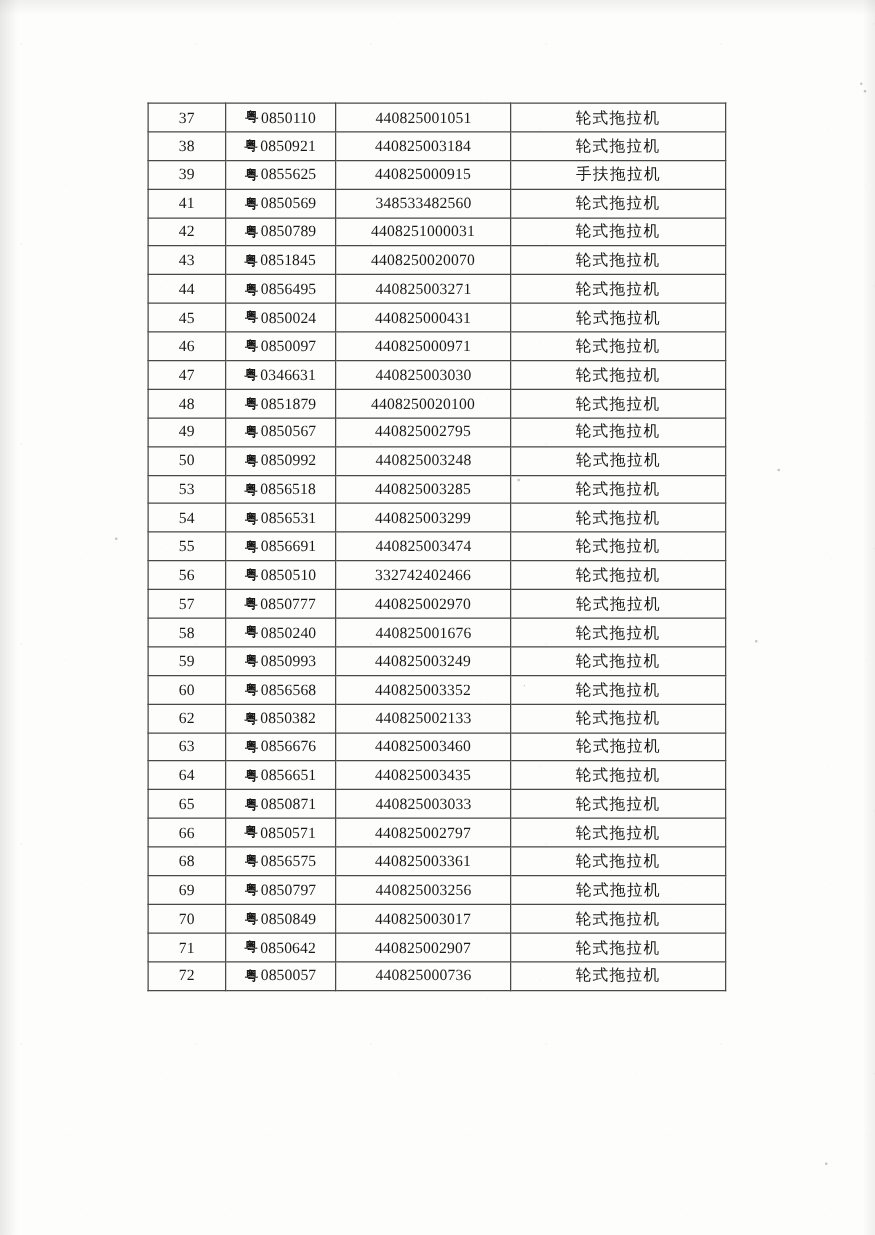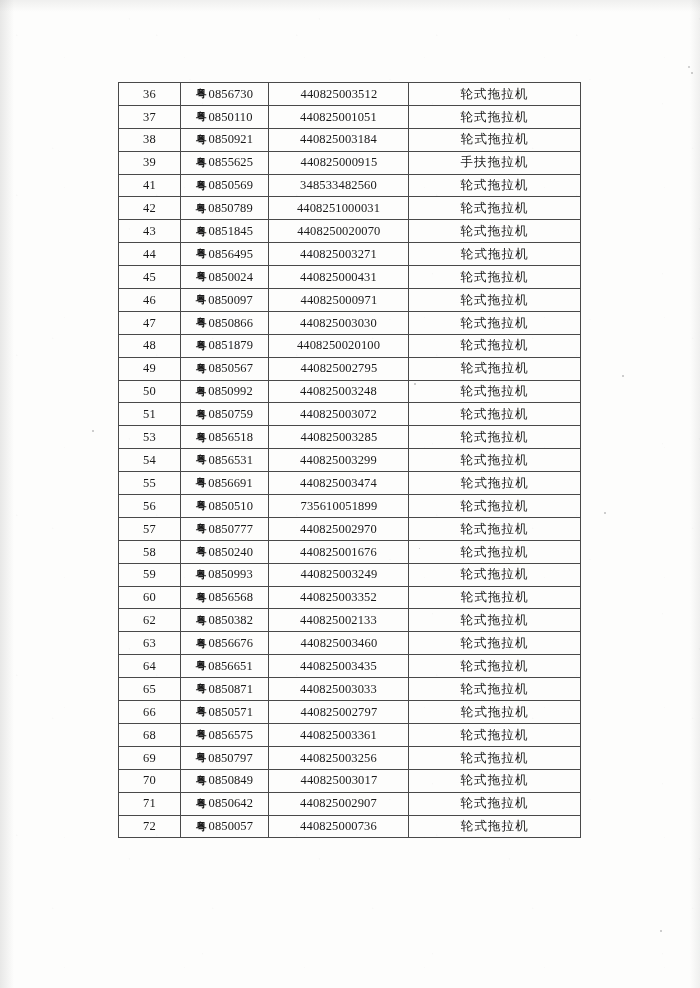--- a/index.html
+++ b/index.html
@@ -123,26 +123,20 @@
 
   <table id="record-table">
     <colgroup>
       <col class="c-index">
       <col class="c-plate">
       <col class="c-reg">
       <col class="c-type">
     </colgroup>
     <tbody>
         <tr>
-          <td class="cell-index">36</td>
-          <td class="cell-plate"><span class="plate-prefix">粤</span><span>0856730</span></td>
-          <td class="cell-reg">440825003512</td>
-          <td class="cell-type">轮式拖拉机</td>
-        </tr>
-        <tr>
           <td class="cell-index">37</td>
           <td class="cell-plate"><span class="plate-prefix">粤</span><span>0850110</span></td>
           <td class="cell-reg">440825001051</td>
           <td class="cell-type">轮式拖拉机</td>
         </tr>
         <tr>
           <td class="cell-index">38</td>
           <td class="cell-plate"><span class="plate-prefix">粤</span><span>0850921</span></td>
           <td class="cell-reg">440825003184</td>
           <td class="cell-type">轮式拖拉机</td>
@@ -184,21 +178,21 @@
           <td class="cell-type">轮式拖拉机</td>
         </tr>
         <tr>
           <td class="cell-index">46</td>
           <td class="cell-plate"><span class="plate-prefix">粤</span><span>0850097</span></td>
           <td class="cell-reg">440825000971</td>
           <td class="cell-type">轮式拖拉机</td>
         </tr>
         <tr>
           <td class="cell-index">47</td>
-          <td class="cell-plate"><span class="plate-prefix">粤</span><span>0850866</span></td>
+          <td class="cell-plate"><span class="plate-prefix">粤</span><span>0346631</span></td>
           <td class="cell-reg">440825003030</td>
           <td class="cell-type">轮式拖拉机</td>
         </tr>
         <tr>
           <td class="cell-index">48</td>
           <td class="cell-plate"><span class="plate-prefix">粤</span><span>0851879</span></td>
           <td class="cell-reg">4408250020100</td>
           <td class="cell-type">轮式拖拉机</td>
         </tr>
         <tr>
@@ -207,47 +201,41 @@
           <td class="cell-reg">440825002795</td>
           <td class="cell-type">轮式拖拉机</td>
         </tr>
         <tr>
           <td class="cell-index">50</td>
           <td class="cell-plate"><span class="plate-prefix">粤</span><span>0850992</span></td>
           <td class="cell-reg">440825003248</td>
           <td class="cell-type">轮式拖拉机</td>
         </tr>
         <tr>
-          <td class="cell-index">51</td>
-          <td class="cell-plate"><span class="plate-prefix">粤</span><span>0850759</span></td>
-          <td class="cell-reg">440825003072</td>
-          <td class="cell-type">轮式拖拉机</td>
-        </tr>
-        <tr>
           <td class="cell-index">53</td>
           <td class="cell-plate"><span class="plate-prefix">粤</span><span>0856518</span></td>
           <td class="cell-reg">440825003285</td>
           <td class="cell-type">轮式拖拉机</td>
         </tr>
         <tr>
           <td class="cell-index">54</td>
           <td class="cell-plate"><span class="plate-prefix">粤</span><span>0856531</span></td>
           <td class="cell-reg">440825003299</td>
           <td class="cell-type">轮式拖拉机</td>
         </tr>
         <tr>
           <td class="cell-index">55</td>
           <td class="cell-plate"><span class="plate-prefix">粤</span><span>0856691</span></td>
           <td class="cell-reg">440825003474</td>
           <td class="cell-type">轮式拖拉机</td>
         </tr>
         <tr>
           <td class="cell-index">56</td>
           <td class="cell-plate"><span class="plate-prefix">粤</span><span>0850510</span></td>
-          <td class="cell-reg">735610051899</td>
+          <td class="cell-reg">332742402466</td>
           <td class="cell-type">轮式拖拉机</td>
         </tr>
         <tr>
           <td class="cell-index">57</td>
           <td class="cell-plate"><span class="plate-prefix">粤</span><span>0850777</span></td>
           <td class="cell-reg">440825002970</td>
           <td class="cell-type">轮式拖拉机</td>
         </tr>
         <tr>
           <td class="cell-index">58</td>

